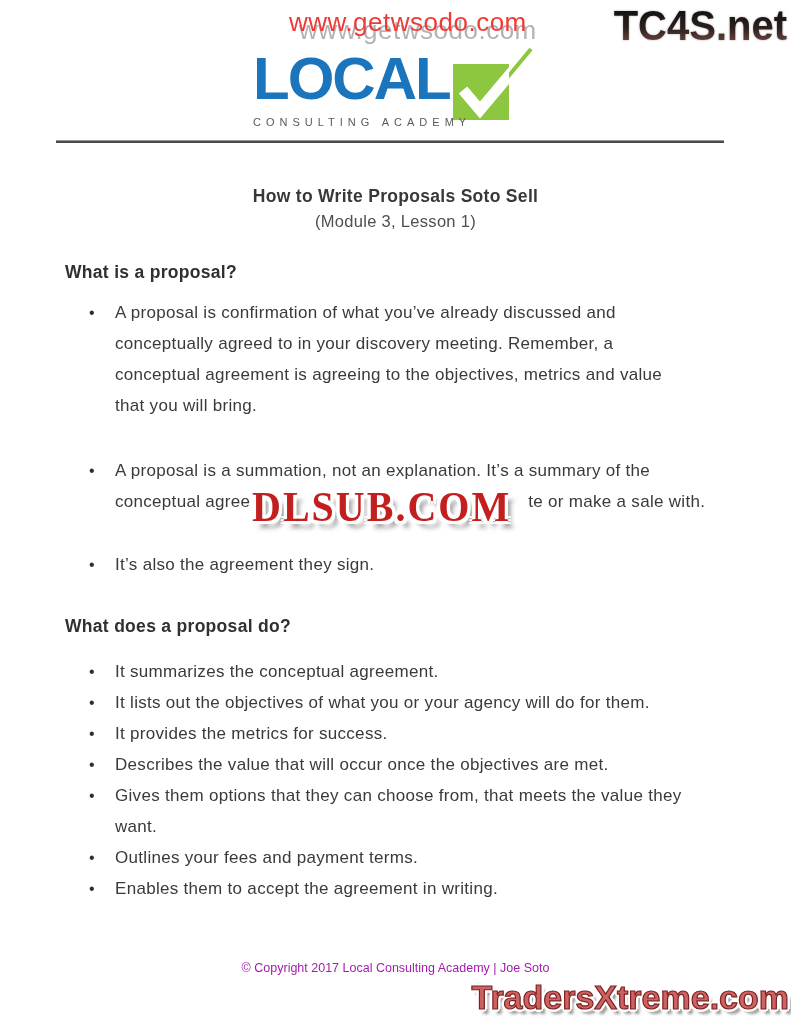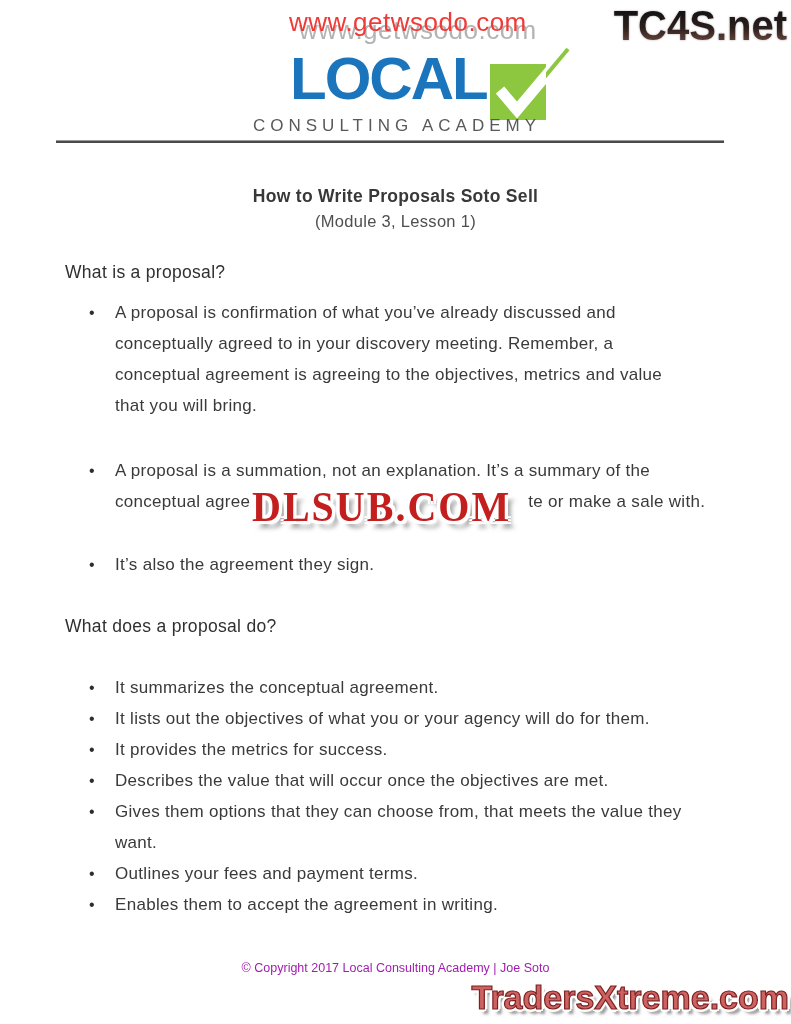--- a/index.html
+++ b/index.html
@@ -29,61 +29,61 @@
     font-size: 40px; font-weight: 800; letter-spacing: 0px;
     transform: scaleY(1.08); transform-origin: top right;
     background: linear-gradient(to bottom, #111111 15%, #2b1f1d 55%, #8a554b 100%);
     -webkit-background-clip: text; background-clip: text;
     color: transparent;
     filter: drop-shadow(0 0 1px rgba(170,170,170,0.9));
   }
 
   
   .logo { position: absolute; left: 253px; top: 48px; width: 290px; }
-  .logo-row { display: flex; align-items: flex-start; margin-left: 37px; }
+  .logo-row { display: flex; align-items: flex-start; }
   .logo-word {
     font-size: 60px; line-height: 62px; font-weight: 800;
     letter-spacing: -2px; color: #1b75bc;
   }
   .logo-check { margin-left: 3px; margin-top: -4px; overflow: visible; }
   .logo-tagline {
-    margin-top: -6px; font-size: 17px; letter-spacing: 5px;
+    margin-top: -6px; font-size: 11px; letter-spacing: 5px;
     color: #58595b; white-space: nowrap;
   }
 
   .header-divider {
     position: absolute; left: 56px; top: 140px; width: 668px;
     border-top: 1px solid #9a9a9a; border-bottom: 2px solid #4a4a4a;
     height: 3px;
   }
 
   
   .doc-title-block { position: absolute; left: 0; top: 186px; width: 100%; text-align: center; }
   .doc-title { font-size: 17.5px; font-weight: bold; color: #383838; letter-spacing: 0.3px; }
   .doc-subtitle { margin-top: 5px; font-size: 16.5px; color: #4f4f4f; letter-spacing: 0.3px; }
 
-  .h-sec { position: absolute; left: 65px; font-size: 17.5px; font-weight: normal; color: #303030; letter-spacing: 0.3px; }
+  .h-sec { position: absolute; left: 65px; font-size: 17.5px; font-weight: bold; color: #303030; letter-spacing: 0.3px; }
   .h-sec1 { top: 262px; }
   .h-sec2 { top: 616px; text-align: center; }
 
   ul.bullets {
     position: absolute; left: 65px; width: 660px;
     list-style: none; padding-left: 50px;
     font-size: 17px; line-height: 31px; letter-spacing: 0.3px; color: #3a3a3a;
   }
   ul.bullets li { position: relative; white-space: pre-line; }
   ul.bullets li::before {
     content: "\2022";
     position: absolute; left: -26px; top: 0;
     font-size: 16px; color: #2e2e2e;
   }
   .list1 { top: 297px; }
   .list1 li.gap-lg { margin-bottom: 34px; }
   .list1 li.gap-md { margin-bottom: 32px; }
-  .list2 { top: 672px; }
+  .list2 { top: 656px; }
   .wm-spacer { display: inline-block; width: 278px; height: 1px; }
 
   
   .wm-dlsub {
     position: absolute; left: 252px; top: 483px;
     font-family: "Liberation Serif", serif;
     font-size: 40px; font-weight: bold; letter-spacing: 2px;
     color: #c41f1f;
     transform: scaleY(1.05);
     text-shadow:

